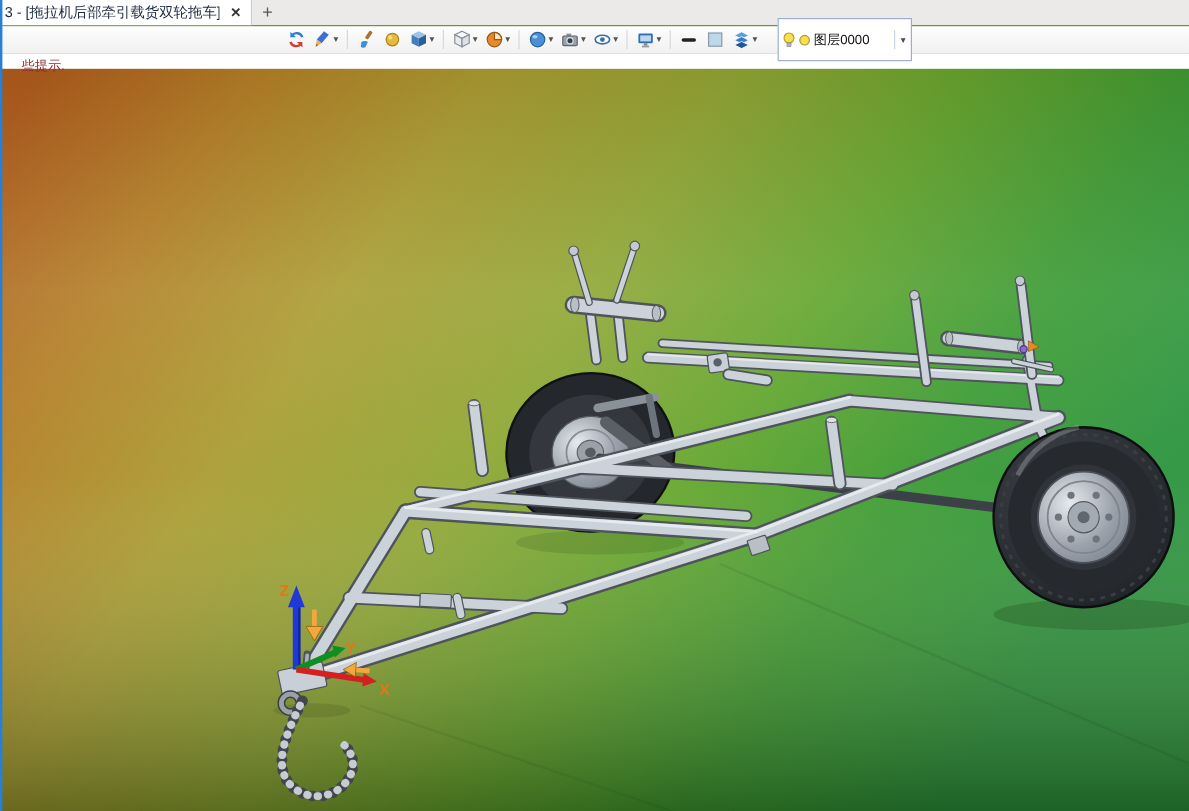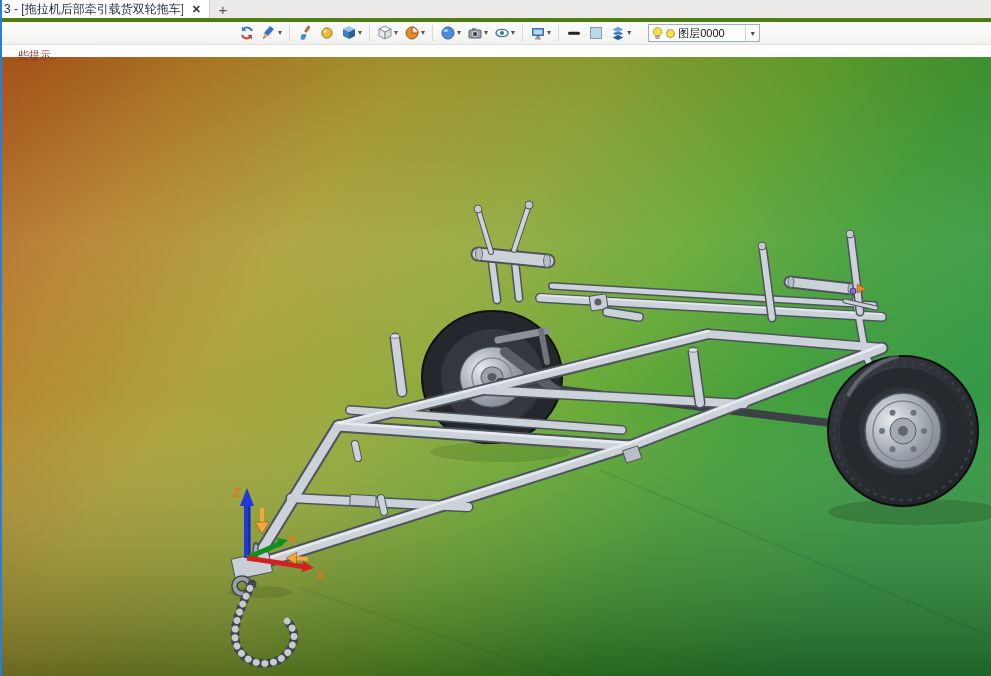--- a/index.html
+++ b/index.html
@@ -1,34 +1,34 @@
 <!DOCTYPE html>
 <html><head>
 <meta charset="utf-8">
 <style>
   * { margin:0; padding:0; box-sizing:border-box; }
   html,body { width:991px; height:676px; overflow:hidden; font-family:"Liberation Sans",sans-serif; background:#fff; }
   .app { position:relative; width:991px; height:676px; }
   .left-edge { position:absolute; left:0; top:0; width:2px; height:676px; background:#2a7fd4; z-index:50; }
 
   
-  .tabbar { position:absolute; left:0; top:0; width:991px; height:22px; background:#eceae8; border-bottom:4px solid #4d7c0f; display:flex; align-items:stretch; z-index:10; }
+  .tabbar { position:absolute; left:0; top:0; width:991px; height:22px; background:#eceae8; border-bottom:1px solid #4d7c0f; display:flex; align-items:stretch; z-index:10; }
   .tab { display:flex; align-items:center; background:#fff; border-right:1px solid #d0cecb; padding:0 8px 0 4px; max-width:210px; }
   .tab-title { font-size:12px; color:#1f2a44; white-space:nowrap; overflow:hidden; }
   .tab-close { font-size:11px; font-weight:bold; color:#333; margin-left:9px; cursor:pointer; }
   .newtab { width:26px; display:flex; align-items:center; justify-content:center; font-size:15px; color:#555; cursor:pointer; }
 
   
   .toolbar { position:absolute; left:0; top:22px; width:991px; height:23px; background:linear-gradient(#fdfdfd,#f1f1f0); border-bottom:1px solid #e2e1df; display:flex; align-items:center; z-index:10; }
   .tb-start { width:236px; flex:none; }
   .tbtn { height:20px; display:inline-flex; align-items:center; padding:0 2px; border-radius:2px; margin:0 1px; cursor:pointer; }
   .tbtn svg { width:16px; height:16px; display:block; }
   .caret { font-size:8px; color:#555; margin-left:1px; line-height:8px; }
   .tsep { width:1px; height:16px; background:#d8d8d6; margin:0 4px; flex:none; }
-  .layer-combo { margin-left:14px; width:112px; height:18px; border:1px solid #9ab0cc; background:#fff; display:flex; align-items:center; padding-left:3px; cursor:pointer; }
+  .layer-combo { margin-left:14px; width:112px; height:36px; border:1px solid #9ab0cc; background:#fff; display:flex; align-items:center; padding-left:3px; cursor:pointer; }
   .layer-combo .bulb { width:11px; height:15px; flex:none; }
   .layer-swatch { width:9px; height:9px; border-radius:50%; background:#f8e04a; border:1px solid #b09a30; margin-left:3px; flex:none; }
   .layer-label { font-size:11px; color:#111; margin-left:3px; white-space:nowrap; flex:1; }
   .combo-caret { width:14px; height:16px; border-left:1px solid #c8d4e4; display:flex; align-items:center; justify-content:center; font-size:8px; color:#446; }
 
   
   .tipstrip { position:absolute; left:0; top:45px; width:991px; height:12px; background:#fff; z-index:9; }
   .tipstrip span { font-size:11px; line-height:12px; color:#8b2f2f; padding-left:18px; display:inline-block; }
 
   

